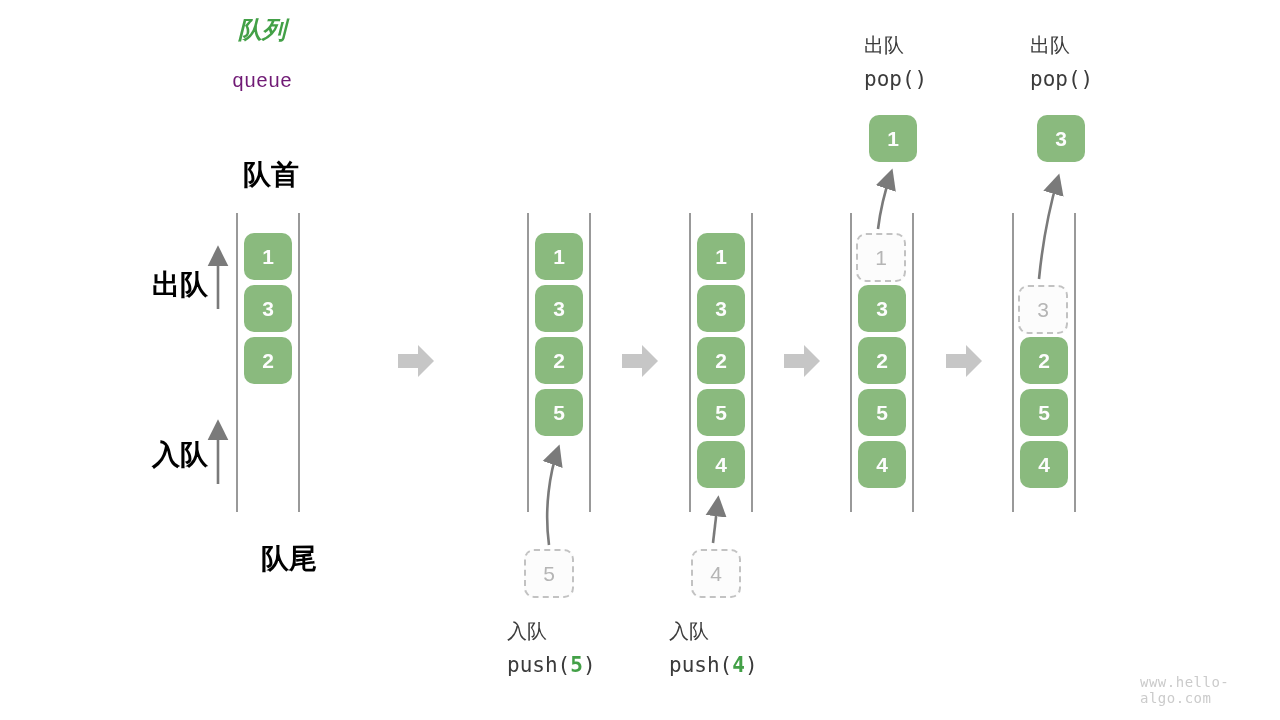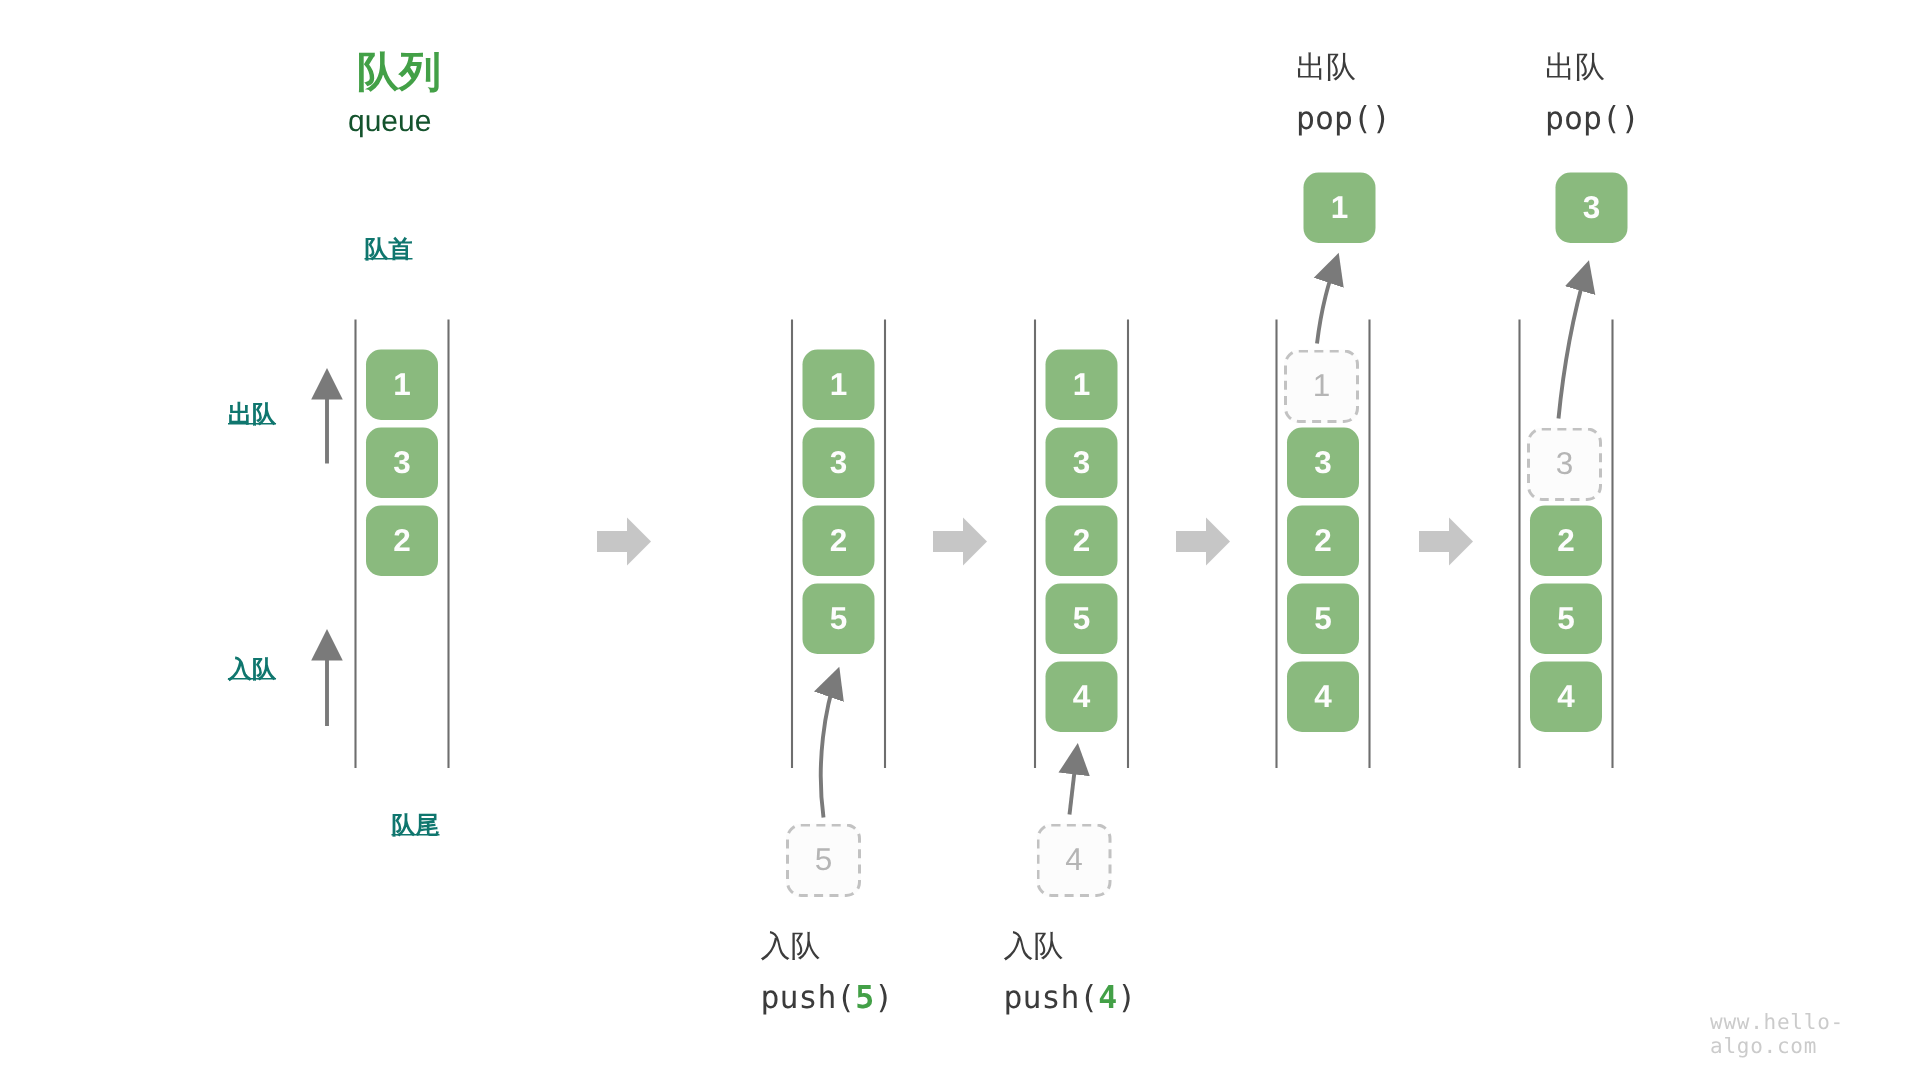--- a/index.html
+++ b/index.html
@@ -3,24 +3,24 @@
 <meta charset="utf-8">
 <style>
   html,body{margin:0;padding:0;background:#fff;}
   .canvas{
     position:relative;width:1280px;height:720px;background:#ffffff;
     font-family:"Liberation Sans","DejaVu Sans",sans-serif;
     color:#3c3c3c;overflow:hidden;
   }
   .layer{position:absolute;left:0;top:0;width:1280px;height:720px;}
 
-  .title-zh{position:absolute;left:238px;top:29px;font-size:28px;font-weight:bold;color:#43a047;}
-  .title-en{position:absolute;left:232px;top:70px;font-size:20px;color:#14532d;}
+  .title-zh{position:absolute;left:238px;top:14px;font-size:24px;font-weight:bold;color:#43a047;font-style:italic;}
+  .title-en{position:absolute;left:232px;top:70px;font-size:20px;color:#701a75;font-family:Liberation Mono, monospace;}
 
-  .lbl{position:absolute;font-size:16px;font-weight:bold;color:#0f766e;text-decoration:underline;}
+  .lbl{position:absolute;font-size:28px;font-weight:bold;color:#000000;}
   .lbl.front{left:243px;top:156px;}
   .lbl.rear{left:261px;top:540px;}
   .lbl.side-dequeue{left:152px;top:266px;}
   .lbl.side-enqueue{left:152px;top:436px;}
 
   .queue{position:absolute;top:213px;width:62px;height:299px;}
   .q1{left:237px;} .q2{left:528px;} .q3{left:690px;} .q4{left:851px;} .q5{left:1013px;}
 
   .cell{
     position:absolute;left:7px;width:48px;height:47px;border-radius:10px;

